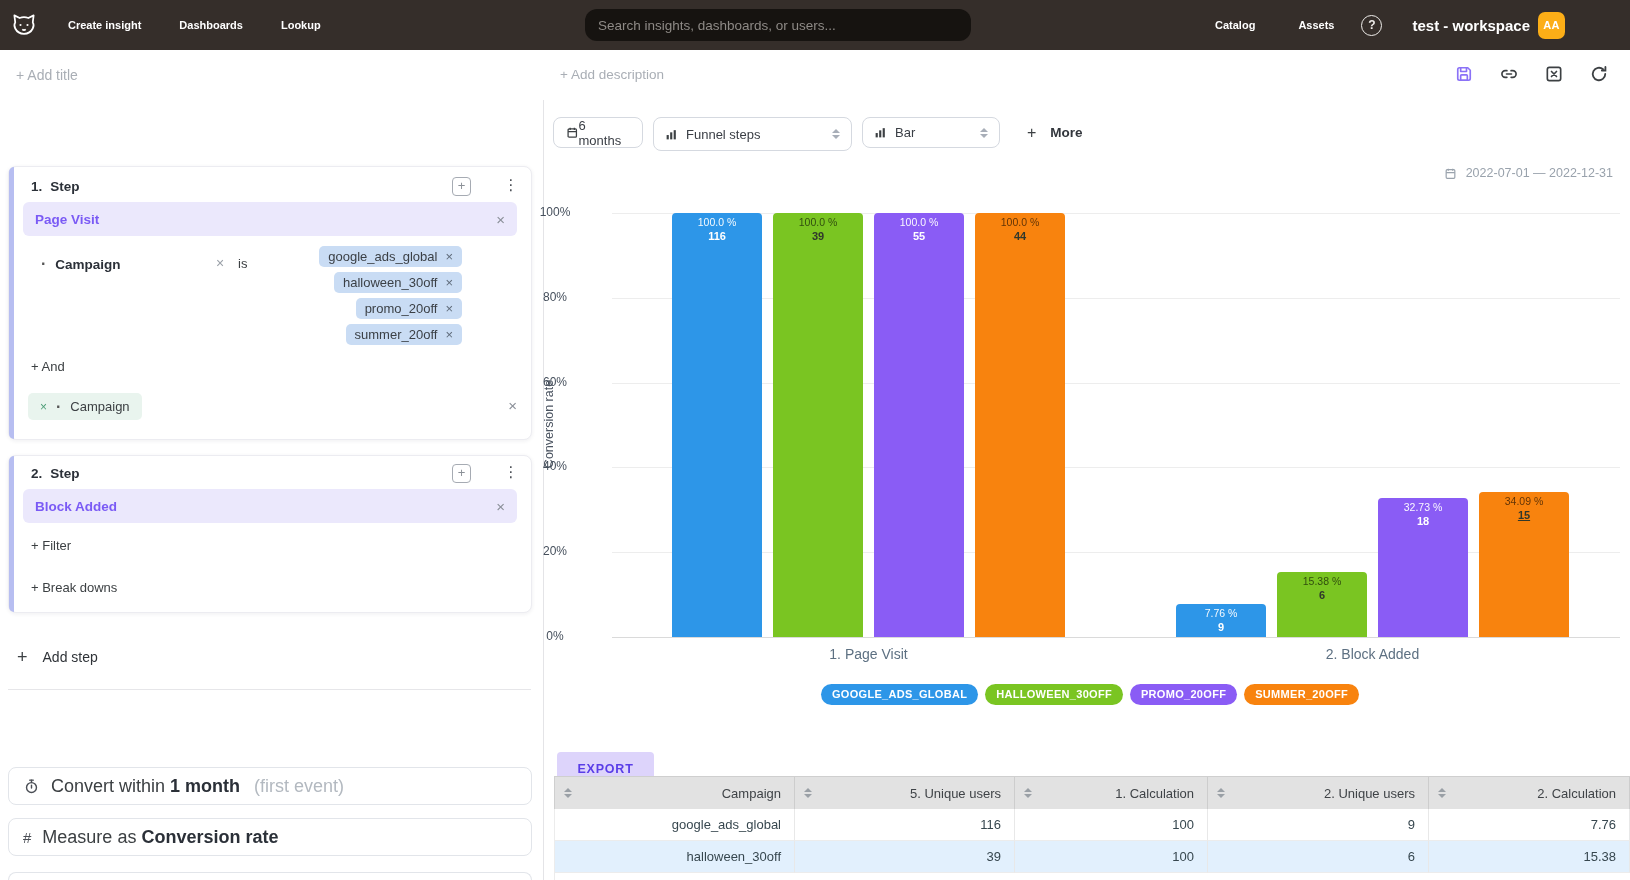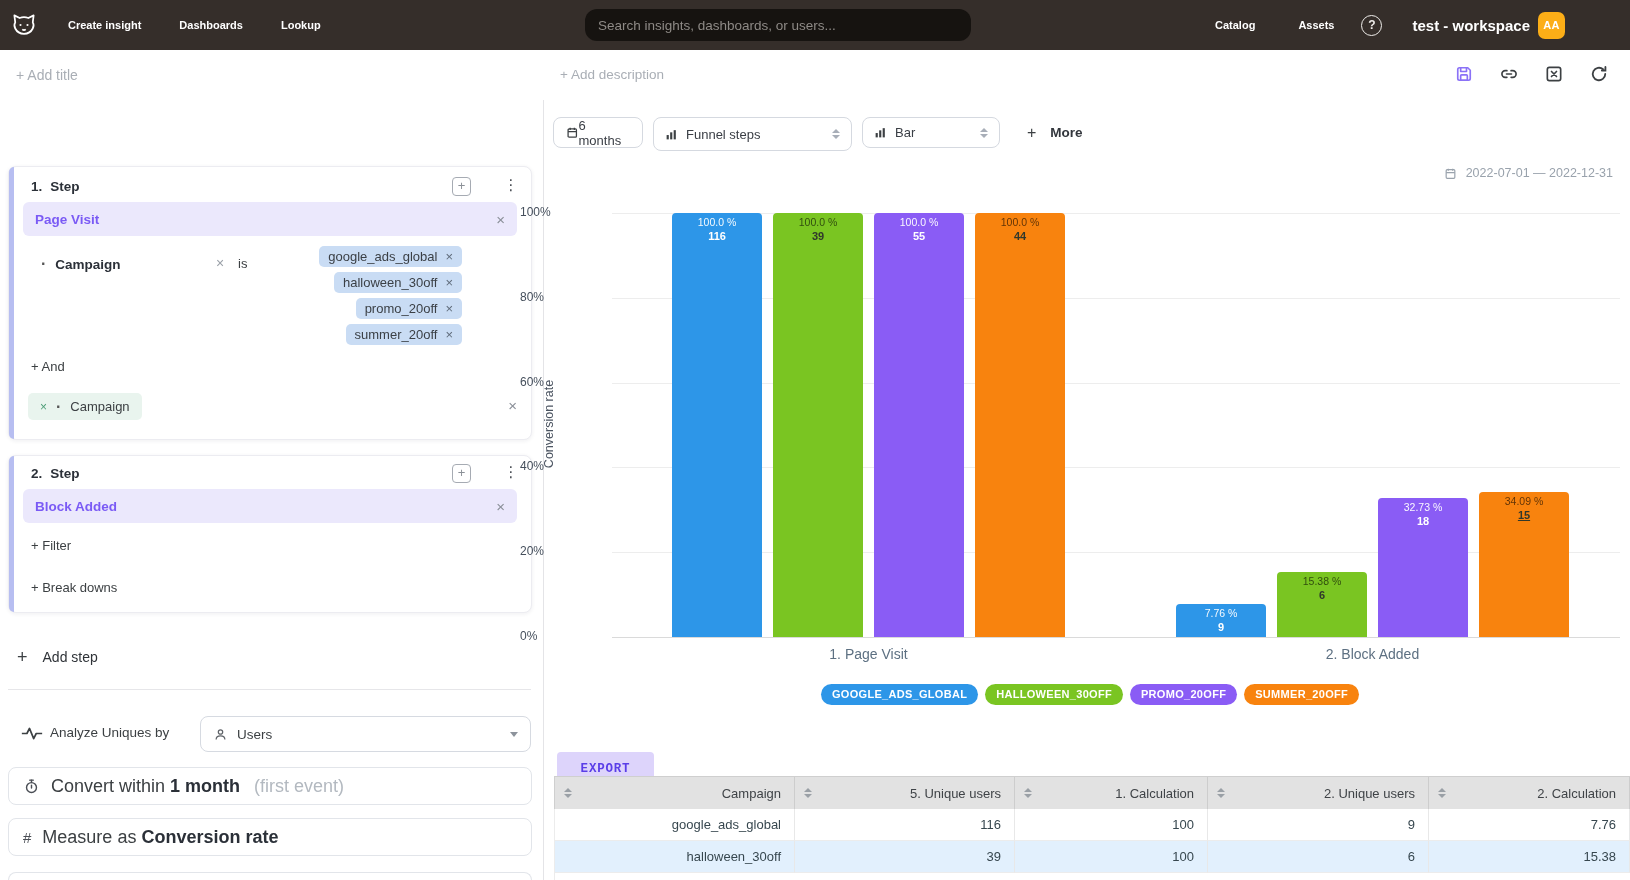--- a/index.html
+++ b/index.html
@@ -106,35 +106,35 @@
       gap:14px;cursor:pointer;}
   .more-ctl .plus{font-size:16px;color:#3c4043;}
   .more-ctl .lbl{font-size:13.5px;font-weight:700;color:#32363c;}
 
   .date-range{position:absolute;right:17px;top:166px;display:flex;align-items:center;gap:9px;}
   .date-range .txt{font-size:12.5px;color:#99a2ac;}
 
   
   .ylabel{position:absolute;left:489px;top:417px;width:120px;text-align:center;font-size:12.5px;
       color:#4a5360;transform:rotate(-90deg);transform-origin:center;}
-  .ytick{position:absolute;left:520px;width:70px;text-align:left;font-size:12px;color:#454f5c;}
+  .ytick{position:absolute;left:520px;width:70px;text-align:center;font-size:12px;color:#454f5c;}
   .gridline{position:absolute;left:612px;width:1008px;height:1px;}
   .bar{position:absolute;width:90px;border-radius:4px 4px 0 0;overflow:hidden;text-align:center;
       box-sizing:border-box;padding-top:3px;cursor:pointer;}
   .bar .pct{font-size:10.5px;line-height:13px;}
   .bar .cnt{font-size:11px;line-height:14px;font-weight:700;}
   .cat-label{position:absolute;top:646px;width:200px;text-align:center;font-size:14px;color:#5d7082;}
   .legend{position:absolute;left:612px;top:684px;width:956px;display:flex;justify-content:center;
       gap:7px;}
   .legend-pill{border-radius:999px;padding:3px 11px 4px;font-size:11px;font-weight:700;color:#fff;
       letter-spacing:.3px;line-height:14px;cursor:pointer;white-space:nowrap;}
 
   .export-btn{position:absolute;left:557px;top:752px;width:97px;height:33px;background:#ddd4fb;
       color:#5a3ee8;border:none;border-radius:4px;font-size:12.5px;font-weight:700;
-      letter-spacing:.8px;cursor:pointer;font-family:Liberation Mono, monospace;}
+      letter-spacing:.8px;cursor:pointer;font-family:Liberation Sans, sans-serif;}
 
   
   .table{position:absolute;left:554px;top:776px;right:0;}
   .trow{display:grid;grid-template-columns:240px 220px 193px 221px 1fr;}
   .thead{background:#e2e2e2;border-top:1px solid #cfcfcf;border-left:1px solid #cfcfcf;}
   .th{height:32px;display:flex;align-items:center;border-right:1px solid #cdcdcd;
       padding:0 13px 0 9px;box-sizing:border-box;cursor:pointer;}
   .th .lbl{flex:1;text-align:right;font-size:13px;color:#3f4347;}
   .sorticon{display:inline-flex;flex-direction:column;gap:2.5px;}
   .sorticon i{width:0;height:0;border-left:4px solid transparent;border-right:4px solid transparent;}
@@ -261,34 +261,20 @@
     <span class="link-label" style="position:absolute;left:22px;top:124px">+ Break downs</span>
   </div>
 
   <div class="add-step">
     <span class="plus">+</span>
     <span class="lbl">Add step</span>
   </div>
 
   <div class="hdivider"></div>
 
-  <div class="analyze-row">
-    <svg class="pulse" width="22" height="15" viewBox="0 0 26 16" fill="none" stroke="#3c4043" stroke-width="2" stroke-linejoin="round">
-      <path d="M1 8 h6 l3 -6 l5 12 l3 -6 h7"></path>
-    </svg>
-    <span class="lbl">Analyze Uniques by</span>
-    <div class="dropdown">
-      <svg width="15" height="15" viewBox="0 0 24 24" fill="none" stroke="#5f6368" stroke-width="2">
-        <circle cx="12" cy="8" r="3.5"></circle>
-          <path d="M5 20 q0 -6 7 -6 q7 0 7 6"></path>
-      </svg>
-      <span class="val">Users</span>
-      <span class="caret"></span>
-    </div>
-  </div>
 
   <div class="setting-card" style="top:667px">
     <svg width="17" height="17" viewBox="0 0 24 24" fill="none" stroke="#4a4e55" stroke-width="2" stroke-linecap="round">
       <circle cx="12" cy="13.5" r="7"></circle>
         <path d="M12 10 v4"></path>
         <path d="M9.5 3 h5"></path>
         <path d="M12 3 v3.5"></path>
     </svg>
     <span class="txt"><span>Convert within</span>&nbsp;<b>1 month</b><span class="hint">(first event)</span></span>
   </div>

